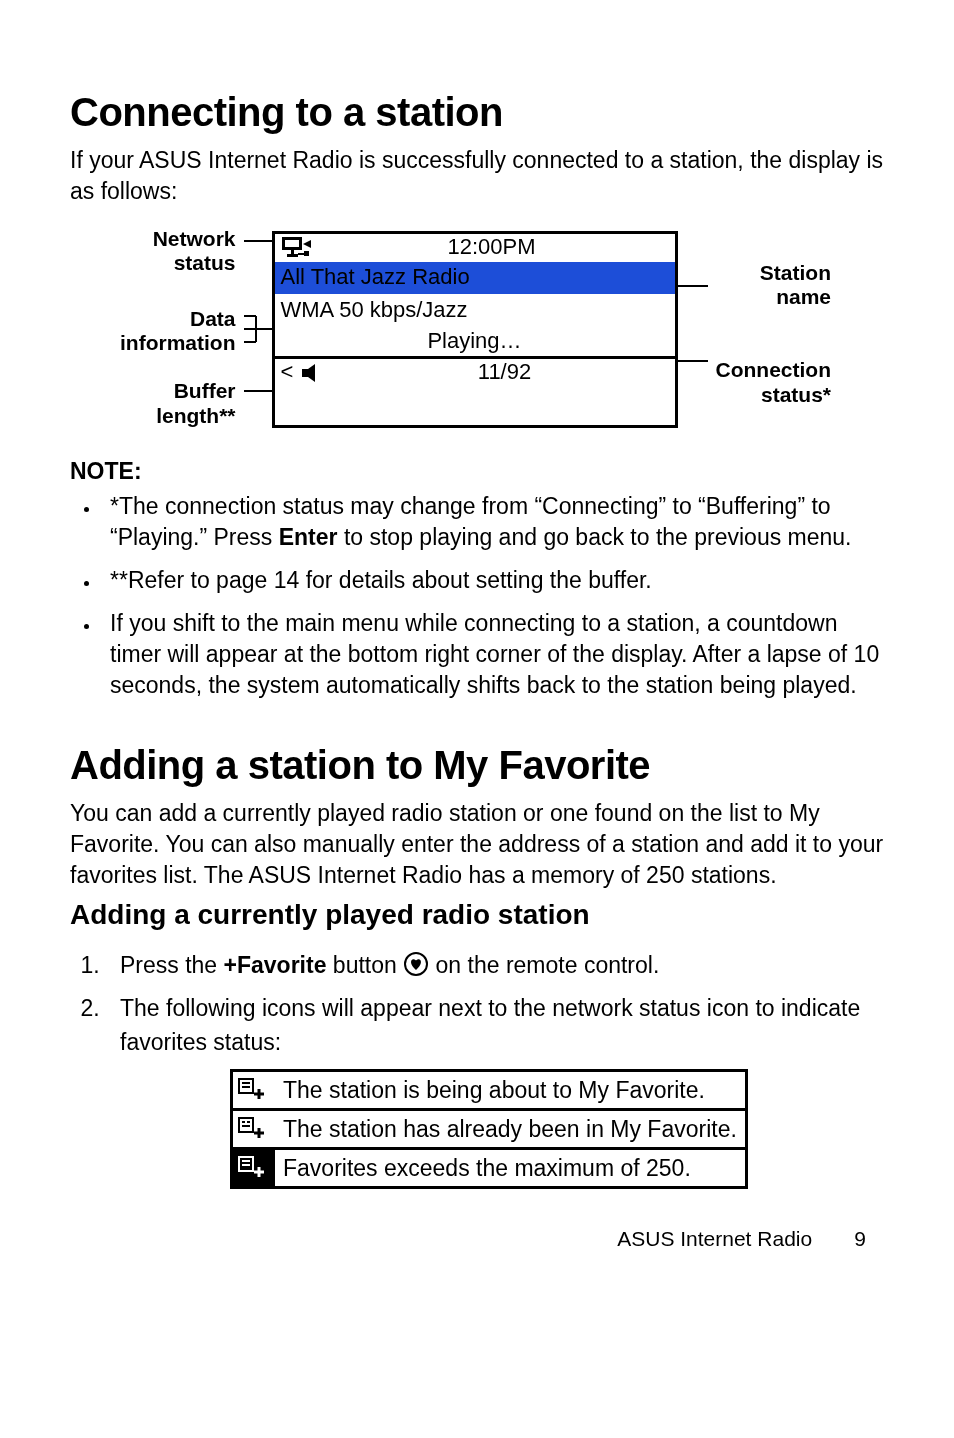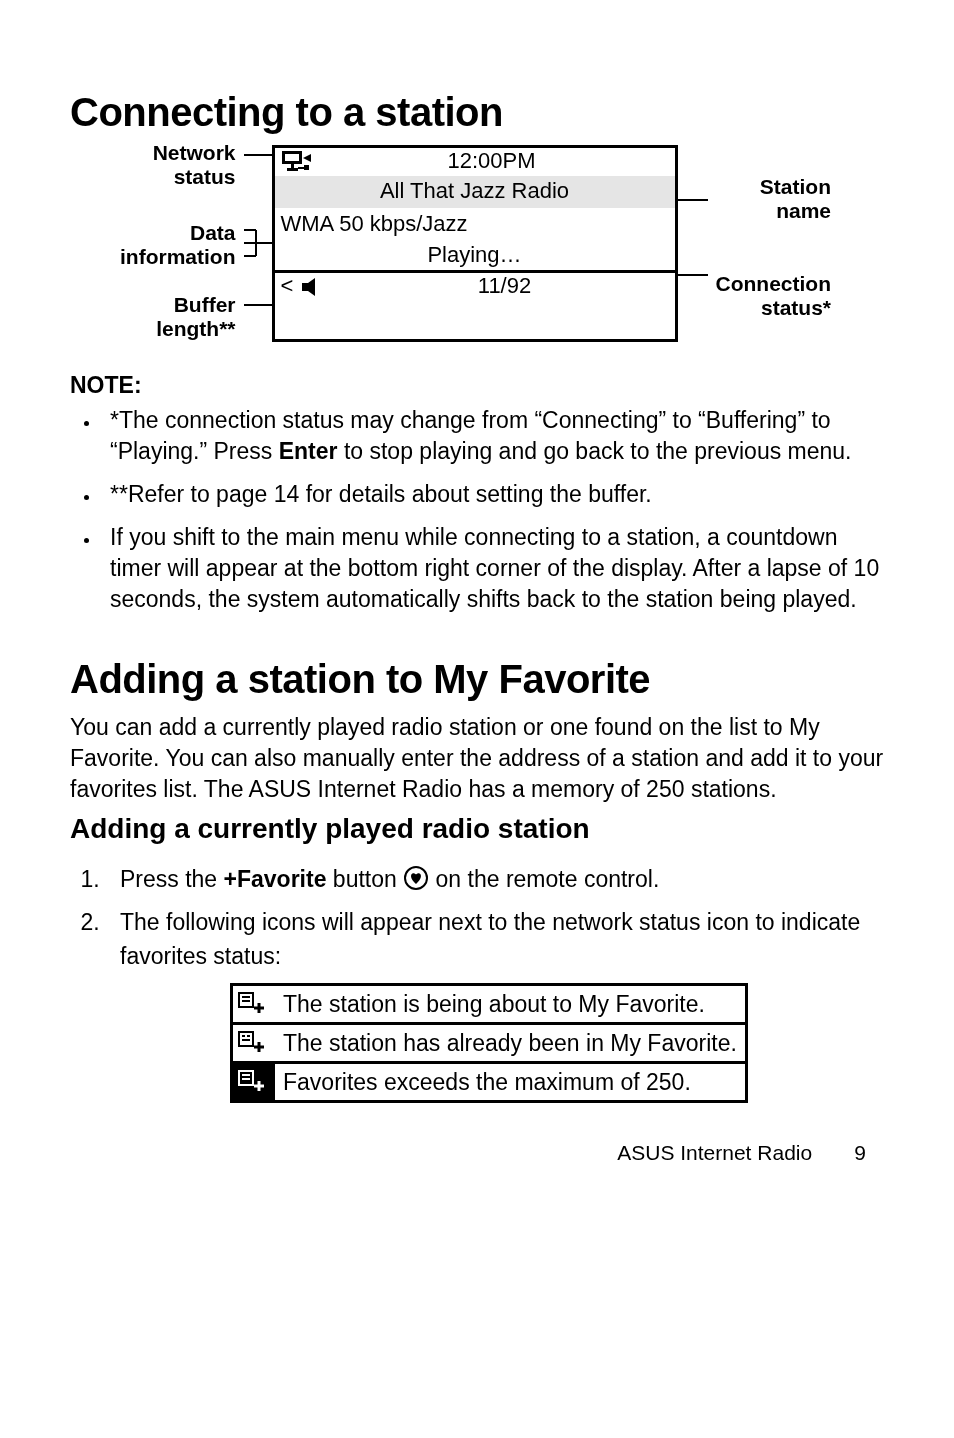--- a/index.html
+++ b/index.html
@@ -66,22 +66,21 @@
   .screen .row1 {
     display: flex;
     align-items: flex-end;
     padding: 0 6px 2px 6px;
   }
   .screen .net-icon {
     width: 34px; height: 26px;
   }
   .screen .time { flex: 1; text-align: center; }
   .screen .row2 {
-    background: #e5e5e5;
-    text-align: center;
+    background: #1d4ed8;
     padding: 2px 6px 4px 6px;
   }
   .screen .row3 {
     padding: 3px 6px 4px 6px;
   }
   .screen .row4 {
     text-align: center;
     padding: 1px 6px 2px 6px;
   }
   .screen .row5 {
@@ -176,20 +175,21 @@
     padding-right: 18px;
   }
   .footer .pg { display:inline-block; width: 48px; text-align: right; }
 </style>
 </head>
 <body>
 
 <div class="page">
 
   <h1>Connecting to a station</h1>
+  <p class="intro">If your ASUS Internet Radio is successfully connected to a station, the display is as follows:</p>
 
   <div class="diagram-wrap">
     <div class="diagram-row">
       <div class="labels-left">
         <p class="lbl lbl-net">
           <span>Network<br>status</span>
         </p>
         <p class="lbl lbl-data">
           <span>Data<br>information</span>
         </p>

